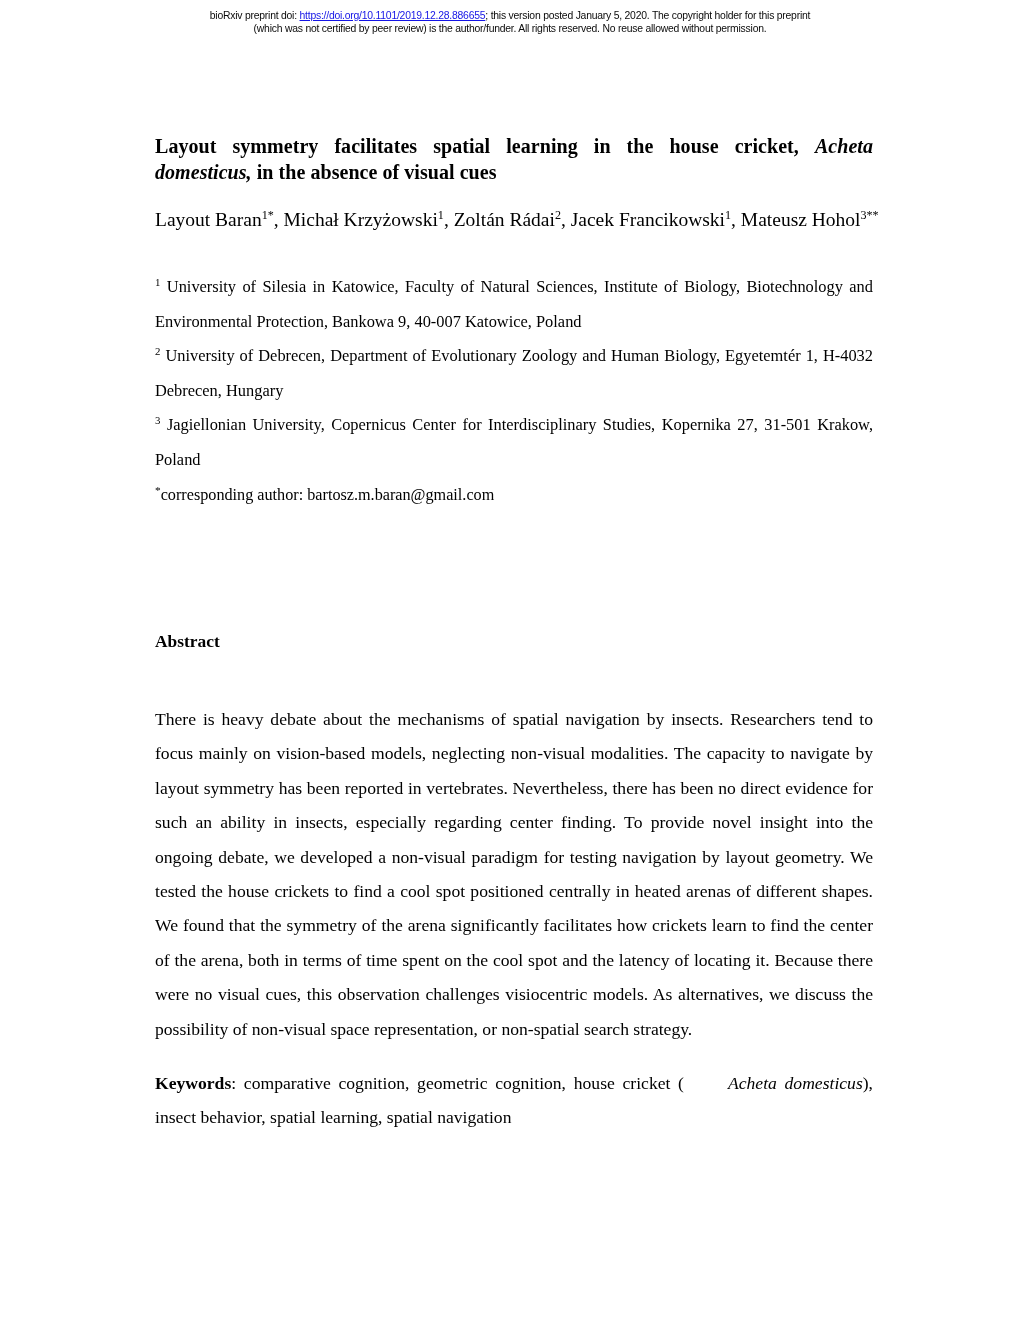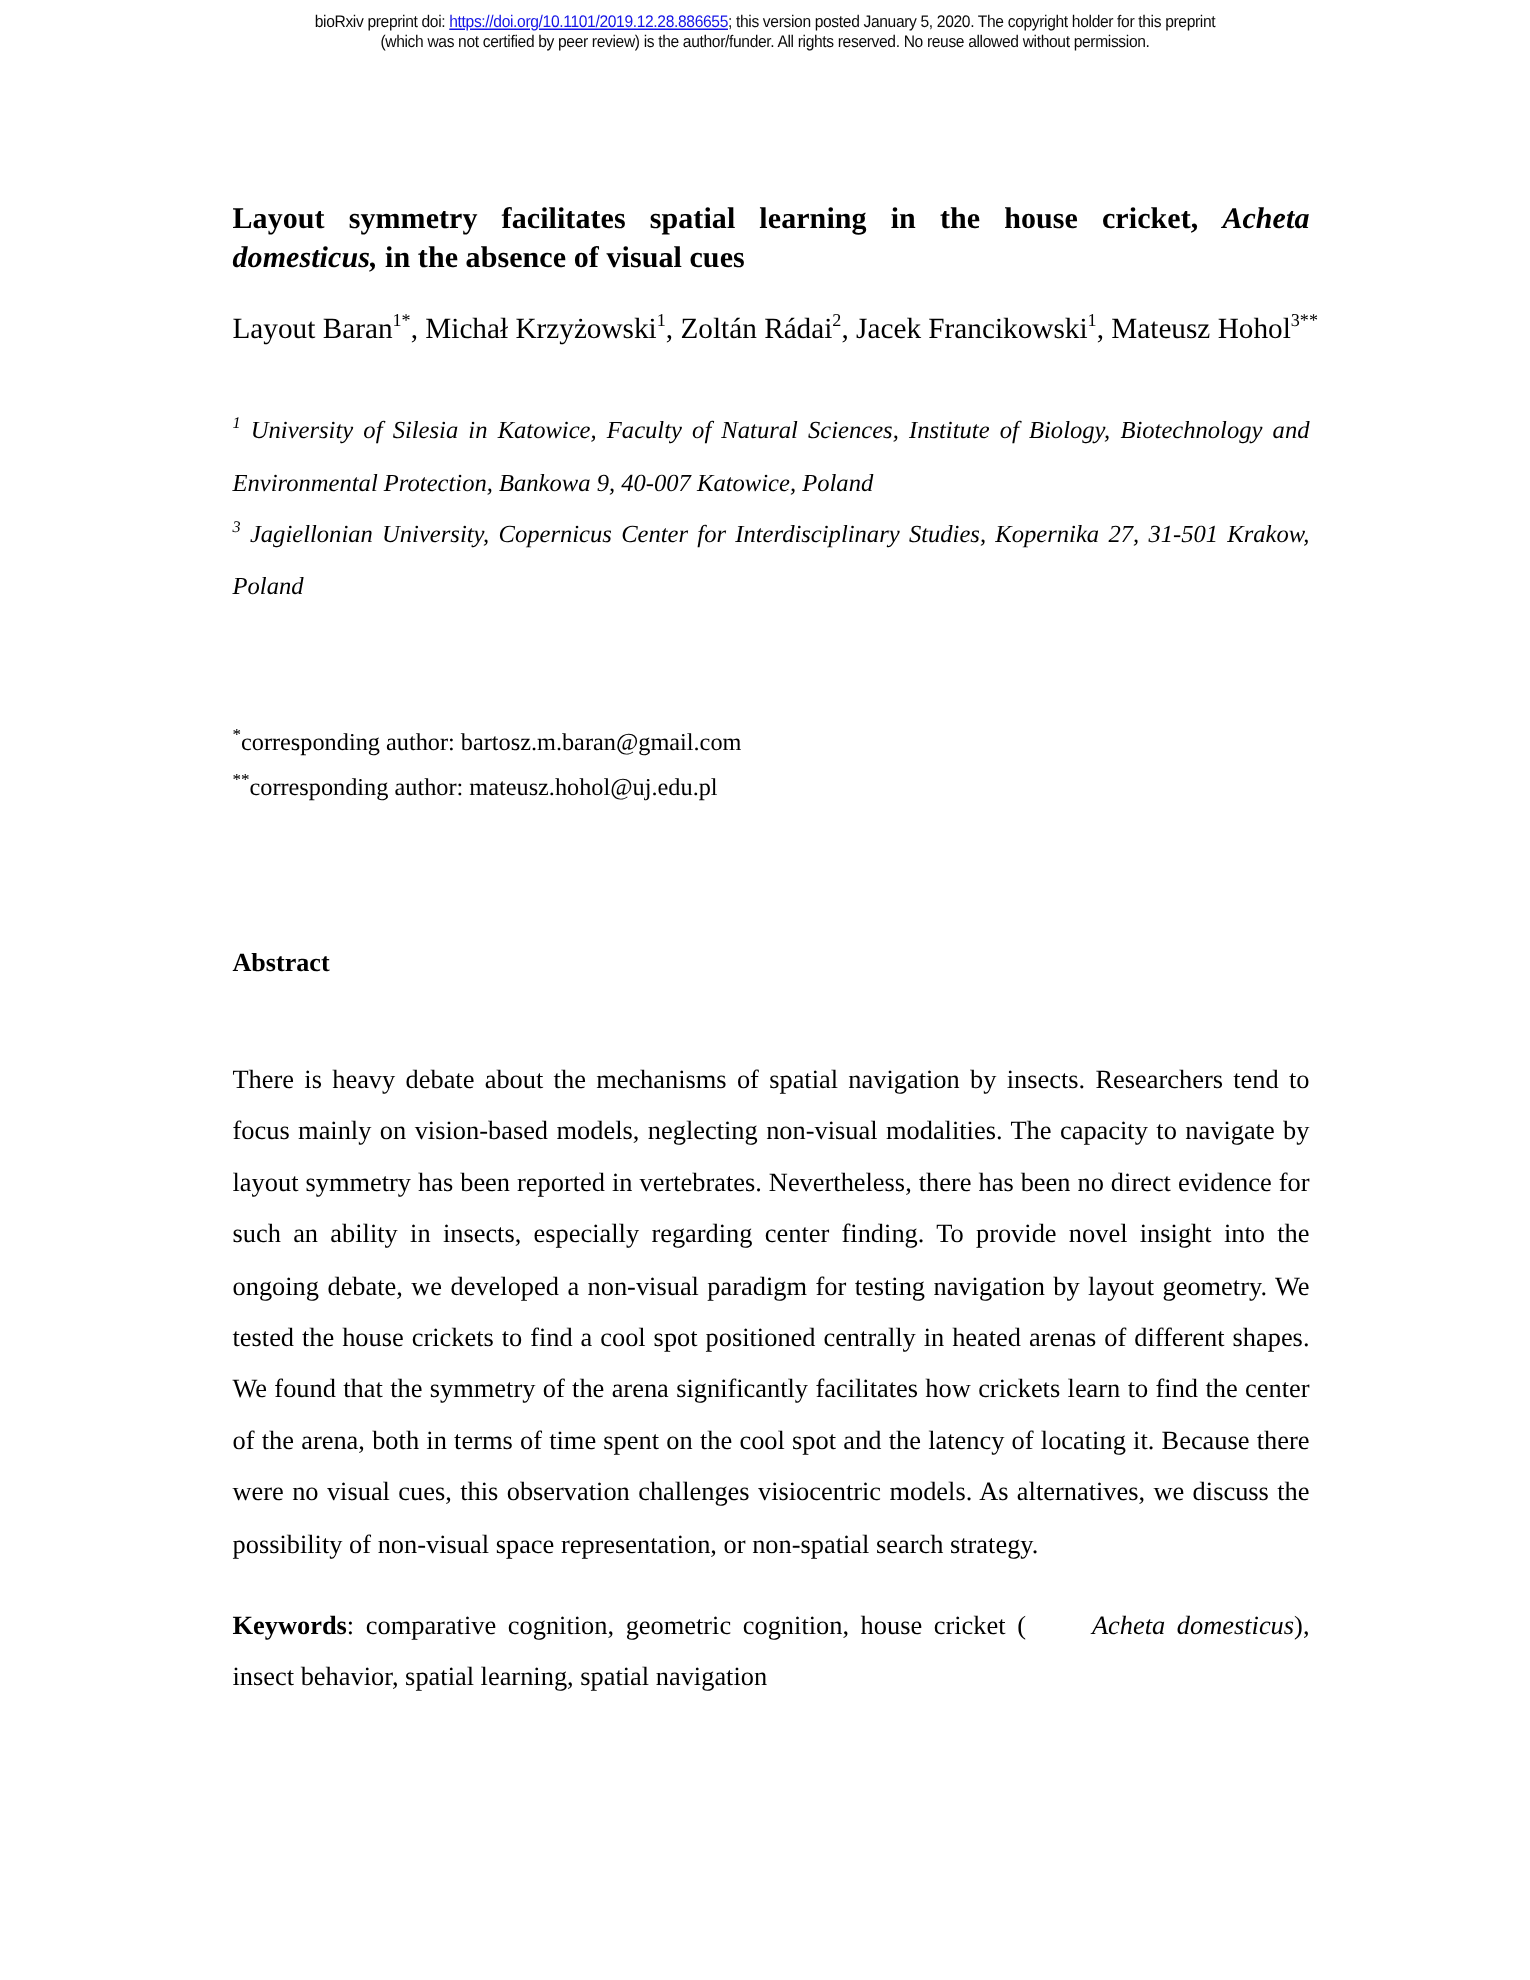--- a/index.html
+++ b/index.html
@@ -81,21 +81,20 @@
     top: 270px;
     left: 0;
     width: 718px;
     font-size: 16.4px;
     line-height: 34.5px;
   }
   .aff {
     margin: 0;
     text-align: justify;
     text-align-last: left;
-    font-style: italic;
   }
   .aff.justified { text-align: justify; }
   .aff sup {
     font-size: 0.66em;
     vertical-align: super;
     line-height: 0;
   }
 
   .corresponding {
     position: absolute;
@@ -162,29 +161,32 @@
 
   <div class="authors">
     <span>Layout Baran</span><sup>1*</sup><span>, </span><span>Michał Krzyżowski</span><sup>1</sup><span>, </span><span>Zoltán Rádai</span><sup>2</sup><span>, </span><span>Jacek Francikowski</span><sup>1</sup><span>, </span><span>Mateusz Hohol</span><sup>3**</sup>
   </div>
 
   <div class="affiliations">
     <p class="aff">
       <sup>1</sup>
       <span>University of Silesia in Katowice, Faculty of Natural Sciences, Institute of Biology, Biotechnology and Environmental Protection, Bankowa 9, 40-007 Katowice, Poland</span>
     </p>
+    <p class="aff">
+      <sup>2</sup>
+      <span>University of Debrecen, Department of Evolutionary Zoology and Human Biology, Egyetemtér 1, H-4032 Debrecen, Hungary</span>
+    </p>
     <p class="aff justified">
       <sup>3</sup>
       <span>Jagiellonian University, Copernicus Center for Interdisciplinary Studies, Kopernika 27, 31-501 Krakow, Poland</span>
     </p>
   </div>
 
   <div class="corresponding">
     <p><sup>*</sup><span>corresponding author: bartosz.m.baran@gmail.com</span></p>
-    <p><sup>**</sup><span>corresponding author: mateusz.hohol@uj.edu.pl</span></p>
   </div>
 
   <h2 class="abstract-heading">Abstract</h2>
   <p class="abstract-body">There is heavy debate about the mechanisms of spatial navigation by insects. Researchers tend to focus mainly on vision-based models, neglecting non-visual modalities. The capacity to navigate by layout symmetry has been reported in vertebrates. Nevertheless, there has been no direct evidence for such an ability in insects, especially regarding center finding. To provide novel insight into the ongoing debate, we developed a non-visual paradigm for testing navigation by layout geometry. We tested the house crickets to find a cool spot positioned centrally in heated arenas of different shapes. We found that the symmetry of the arena significantly facilitates how crickets learn to find the center of the arena, both in terms of time spent on the cool spot and the latency of locating it. Because there were no visual cues, this observation challenges visiocentric models. As alternatives, we discuss the possibility of non-visual space representation, or non-spatial search strategy.</p>
 
   <p class="keywords">
     <span class="kw-label">Keywords</span><span>: comparative cognition, geometric cognition, house cricket (</span><span class="sp-kw">Acheta domesticus</span><span>), insect behavior, spatial learning, spatial navigation</span>
   </p>
 
 </div>

